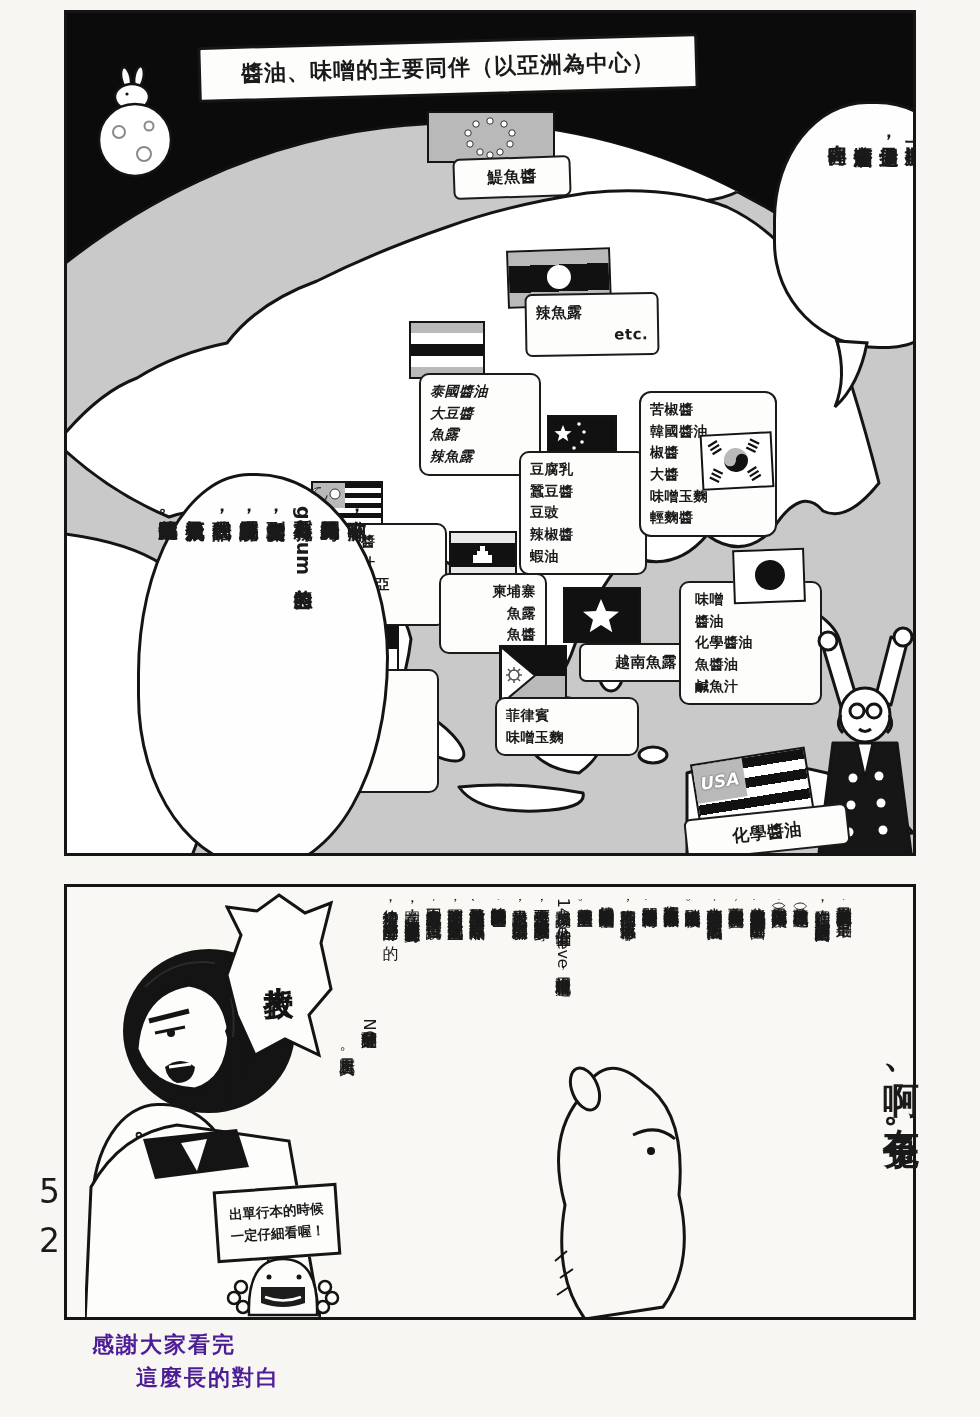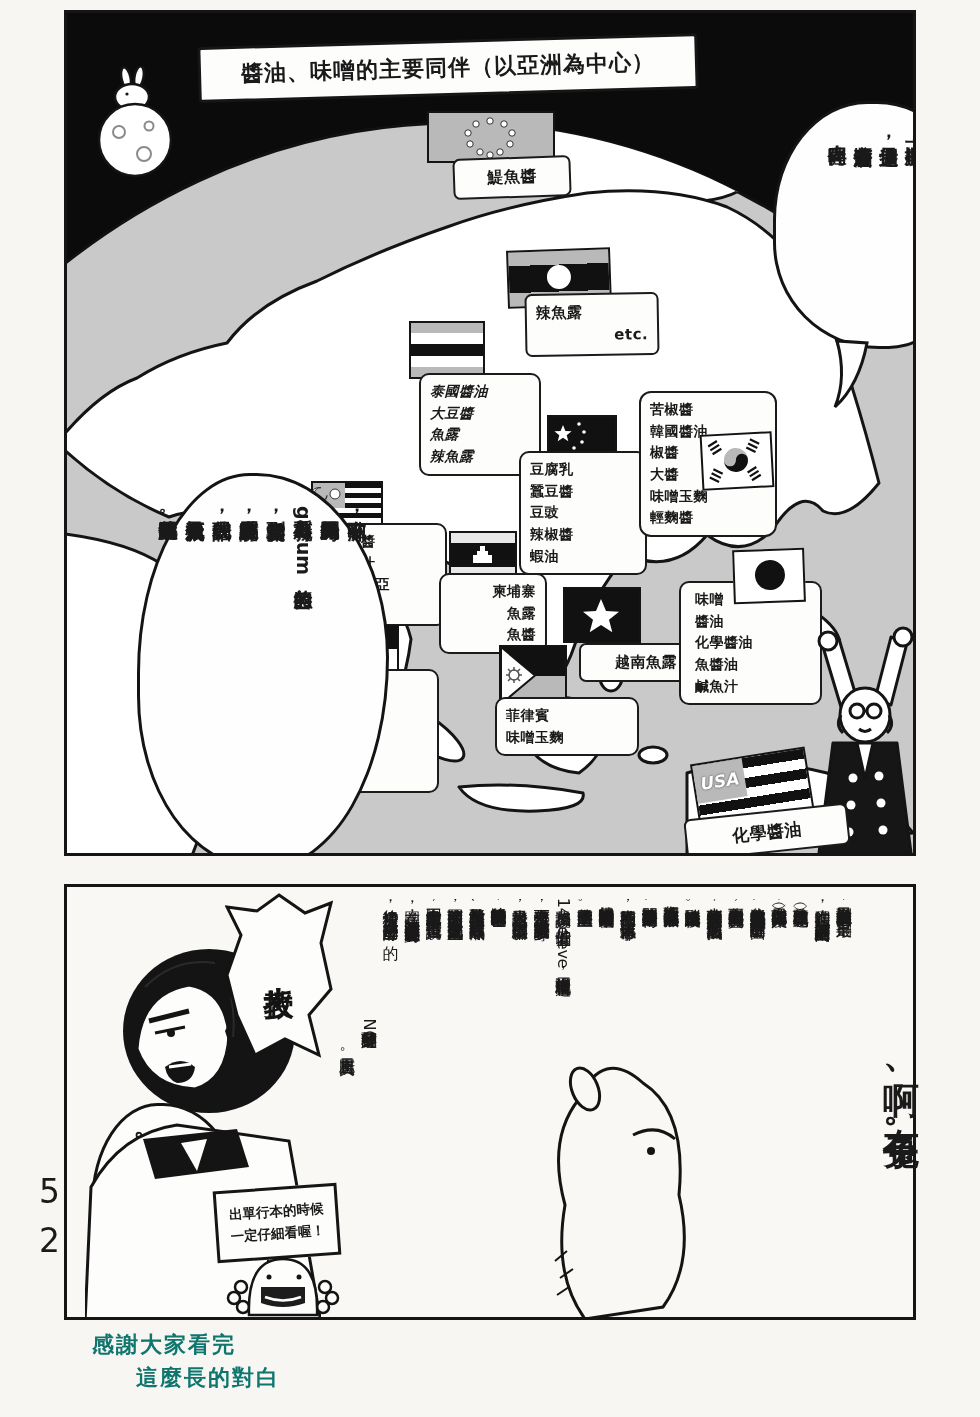--- a/index.html
+++ b/index.html
@@ -29,21 +29,21 @@
   #columns .pad2{padding-top:148px;}
   #bubble-prof{left:158px;top:6px;width:108px;height:168px;}
   #bubble-done{position:absolute;left:24px;top:216px;width:150px;height:210px;background:#fdfdfc;border:3px solid #141414;border-radius:46% 54% 50% 50%/50% 50% 46% 54%;display:flex;align-items:flex-start;justify-content:center;padding-top:22px;box-sizing:border-box;}
   #bubble-done .vtext{font-size:26px;font-weight:bold;line-height:1.5;}
   #sign{position:absolute;left:148px;top:300px;width:118px;height:66px;background:#fdfdfc;border:3px solid #161616;transform:rotate(-4deg);display:flex;flex-direction:column;align-items:center;justify-content:center;font-size:13.5px;font-weight:bold;line-height:1.6;z-index:6;}
   #sign-post{position:absolute;left:200px;top:362px;width:7px;height:52px;background:#fdfdfc;border:2.5px solid #161616;z-index:5;}
 
   
   #page-number{left:30px;top:1172px;font-size:33px;letter-spacing:10px;writing-mode:vertical-rl;text-orientation:upright;font-weight:500;}
   #right-text{left:876px;top:1056px;font-size:36px;font-weight:bold;writing-mode:vertical-rl;text-orientation:mixed;letter-spacing:4px;}
-  #bottom-note{left:92px;top:1328px;font-size:22px;font-weight:bold;color:#0f766e;letter-spacing:2px;line-height:1.5;}
+  #bottom-note{left:92px;top:1328px;font-size:22px;font-weight:bold;color:#4c1d95;letter-spacing:2px;line-height:1.5;}
   #bottom-note .l2{margin-left:44px;}
   svg{display:block;}
 </style>
 </head>
 <body>
 
 <div id="page">
 
   <div id="map-panel" class="abs">
     <svg width="846" height="840" viewBox="0 0 846 840">

